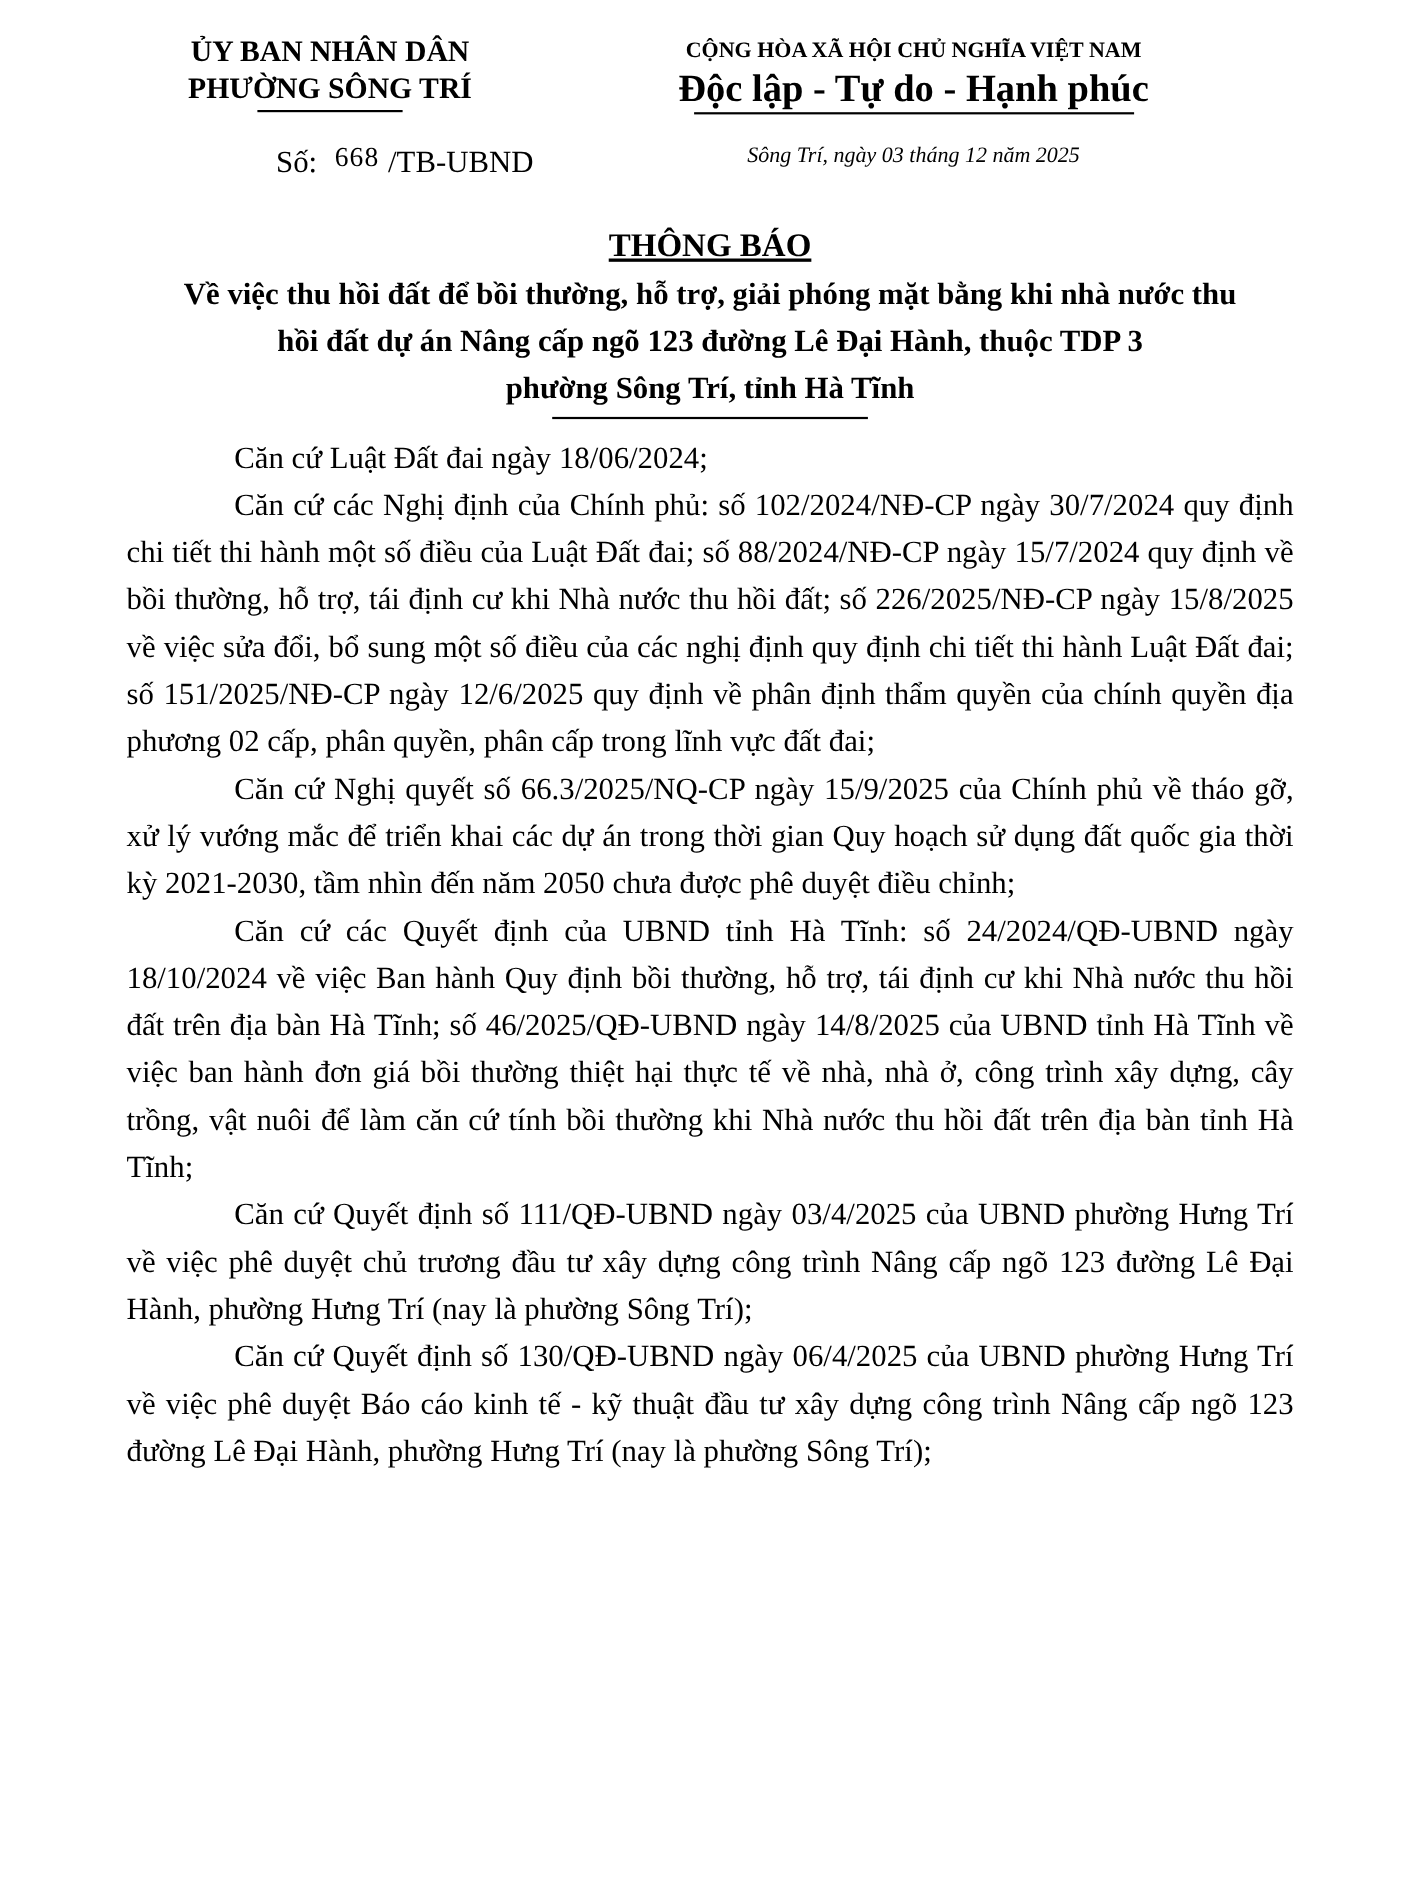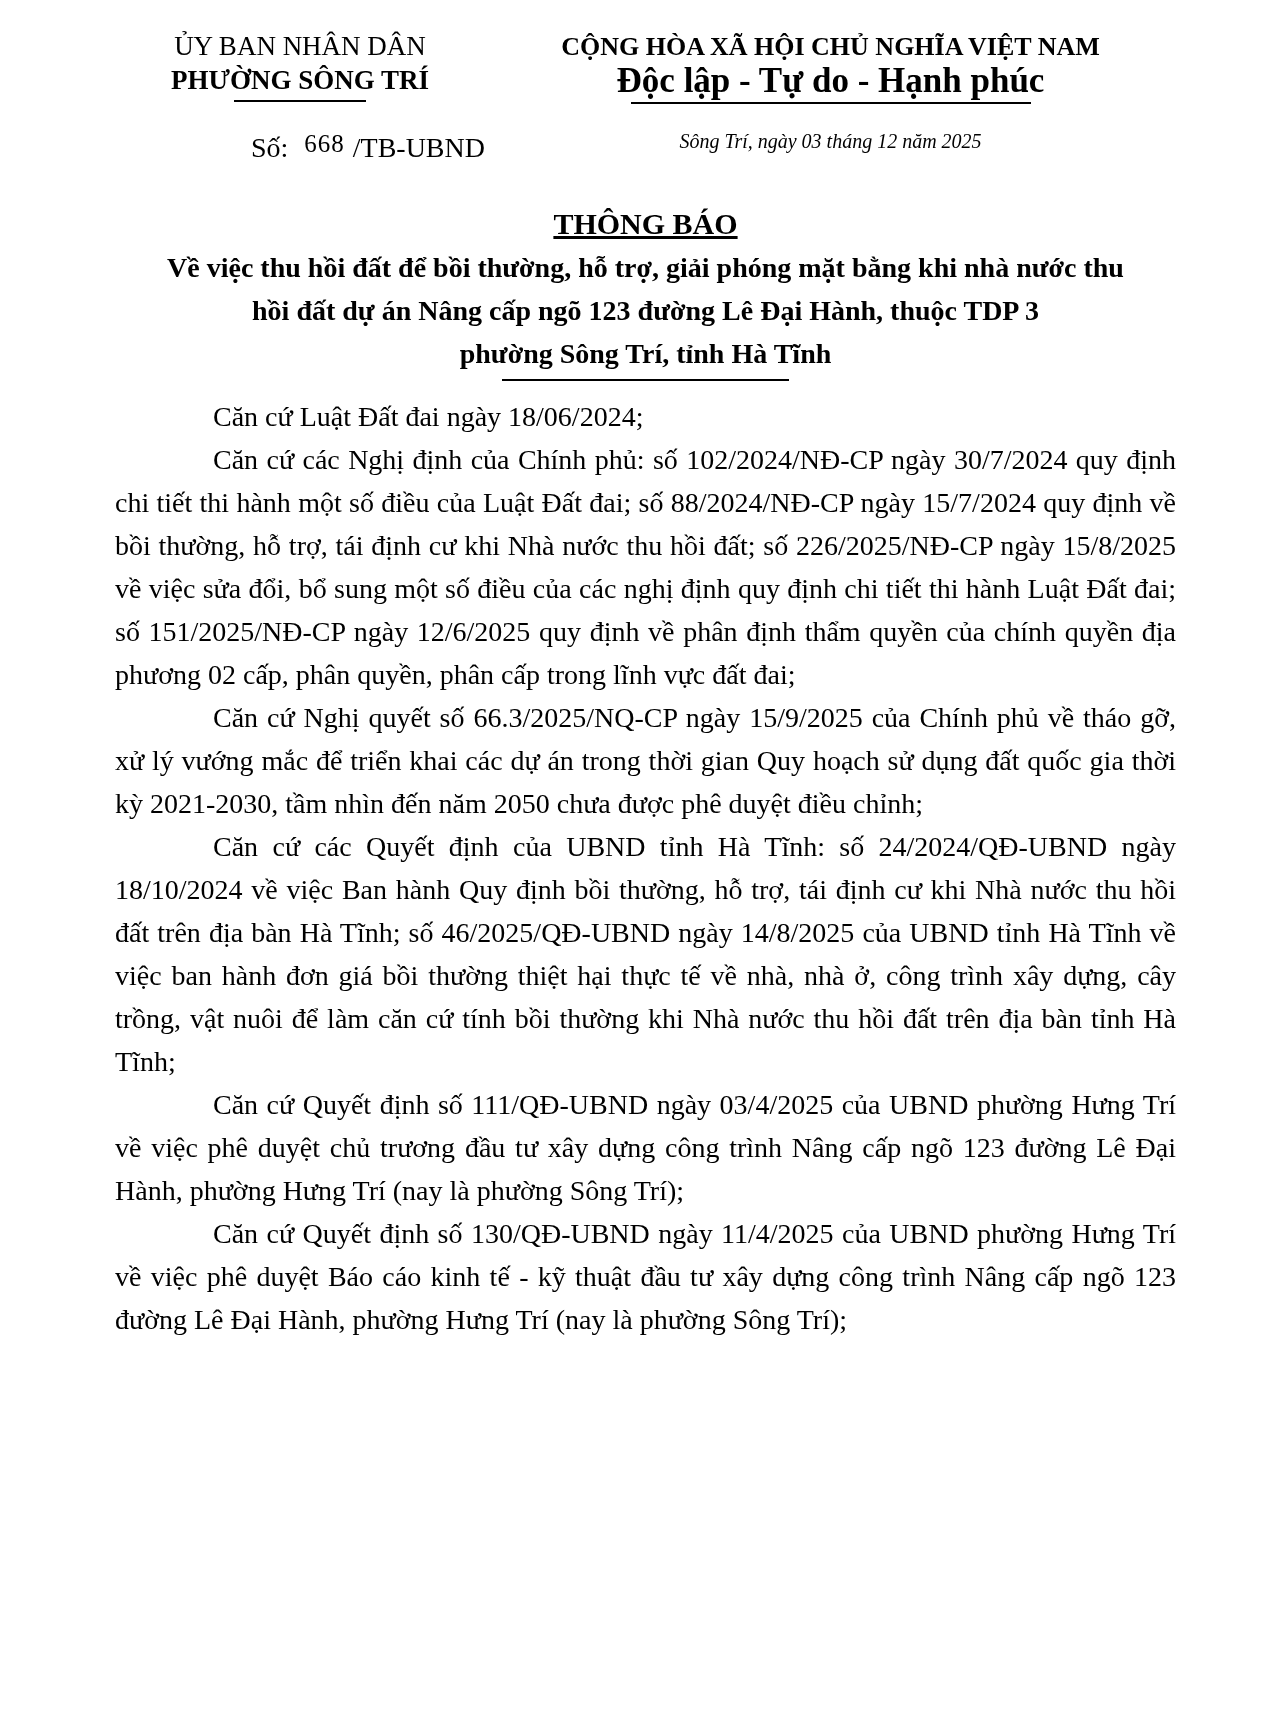--- a/index.html
+++ b/index.html
@@ -9,25 +9,25 @@
     box-sizing: border-box;
     background: #ffffff;
     color: #000000;
     font-family: "Liberation Serif", "DejaVu Serif", serif;
     padding: 30px 112px 0 115px;
     overflow: hidden;
   }
   .header { display: flex; }
   .h-left { width: 370px; text-align: center; }
   .h-right { flex: 1; text-align: center; }
-  .org-line1 { font-weight: normal; font-size: 27px; line-height: 33px; }
+  .org-line1 { font-weight: bold; font-size: 27px; line-height: 33px; }
   .org-line2 { font-weight: bold; font-size: 27px; line-height: 34px; }
   .rule { border-top: 2px solid #000; height: 0; }
   .rule-left { width: 132px; margin: 3px auto 0; }
-  .nat-line1 { font-weight: bold; font-size: 26px; line-height: 33px; }
+  .nat-line1 { font-weight: bold; font-size: 20px; line-height: 33px; }
   .motto { font-weight: bold; font-size: 35px; line-height: 36px; }
   .rule-right { width: 400px; margin: 3px auto 0; }
   .doc-number { margin-top: 30px; font-size: 28px; white-space: nowrap; text-align: right; }
   .doc-number .num {
     font-size: 25px;
     position: relative;
     top: -5px;
     margin: 0 8px 0 16px;
     letter-spacing: 1px;
   }
@@ -79,16 +79,16 @@
     </div>
     <div class="rule rule-title"></div>
   </div>
 
   <div class="body-block">
     <p>Căn cứ Luật Đất đai ngày 18/06/2024;</p>
     <p>Căn cứ các Nghị định của Chính phủ: số 102/2024/NĐ-CP ngày 30/7/2024 quy định chi tiết thi hành một số điều của Luật Đất đai; số 88/2024/NĐ-CP ngày 15/7/2024 quy định về bồi thường, hỗ trợ, tái định cư khi Nhà nước thu hồi đất; số 226/2025/NĐ-CP ngày 15/8/2025 về việc sửa đổi, bổ sung một số điều của các nghị định quy định chi tiết thi hành Luật Đất đai; số 151/2025/NĐ-CP ngày 12/6/2025 quy định về phân định thẩm quyền của chính quyền địa phương 02 cấp, phân quyền, phân cấp trong lĩnh vực đất đai;</p>
     <p>Căn cứ Nghị quyết số 66.3/2025/NQ-CP ngày 15/9/2025 của Chính phủ về tháo gỡ, xử lý vướng mắc để triển khai các dự án trong thời gian Quy hoạch sử dụng đất quốc gia thời kỳ 2021-2030, tầm nhìn đến năm 2050 chưa được phê duyệt điều chỉnh;</p>
     <p>Căn cứ các Quyết định của UBND tỉnh Hà Tĩnh: số 24/2024/QĐ-UBND ngày 18/10/2024 về việc Ban hành Quy định bồi thường, hỗ trợ, tái định cư khi Nhà nước thu hồi đất trên địa bàn Hà Tĩnh; số 46/2025/QĐ-UBND ngày 14/8/2025 của UBND tỉnh Hà Tĩnh về việc ban hành đơn giá bồi thường thiệt hại thực tế về nhà, nhà ở, công trình xây dựng, cây trồng, vật nuôi để làm căn cứ tính bồi thường khi Nhà nước thu hồi đất trên địa bàn tỉnh Hà Tĩnh;</p>
     <p>Căn cứ Quyết định số 111/QĐ-UBND ngày 03/4/2025 của UBND phường Hưng Trí về việc phê duyệt chủ trương đầu tư xây dựng công trình Nâng cấp ngõ 123 đường Lê Đại Hành, phường Hưng Trí (nay là phường Sông Trí);</p>
-    <p>Căn cứ Quyết định số 130/QĐ-UBND ngày 11/4/2025 của UBND phường Hưng Trí về việc phê duyệt Báo cáo kinh tế - kỹ thuật đầu tư xây dựng công trình Nâng cấp ngõ 123 đường Lê Đại Hành, phường Hưng Trí (nay là phường Sông Trí);</p>
+    <p>Căn cứ Quyết định số 130/QĐ-UBND ngày 06/4/2025 của UBND phường Hưng Trí về việc phê duyệt Báo cáo kinh tế - kỹ thuật đầu tư xây dựng công trình Nâng cấp ngõ 123 đường Lê Đại Hành, phường Hưng Trí (nay là phường Sông Trí);</p>
   </div>
 
 </div>
 
 </body></html>

